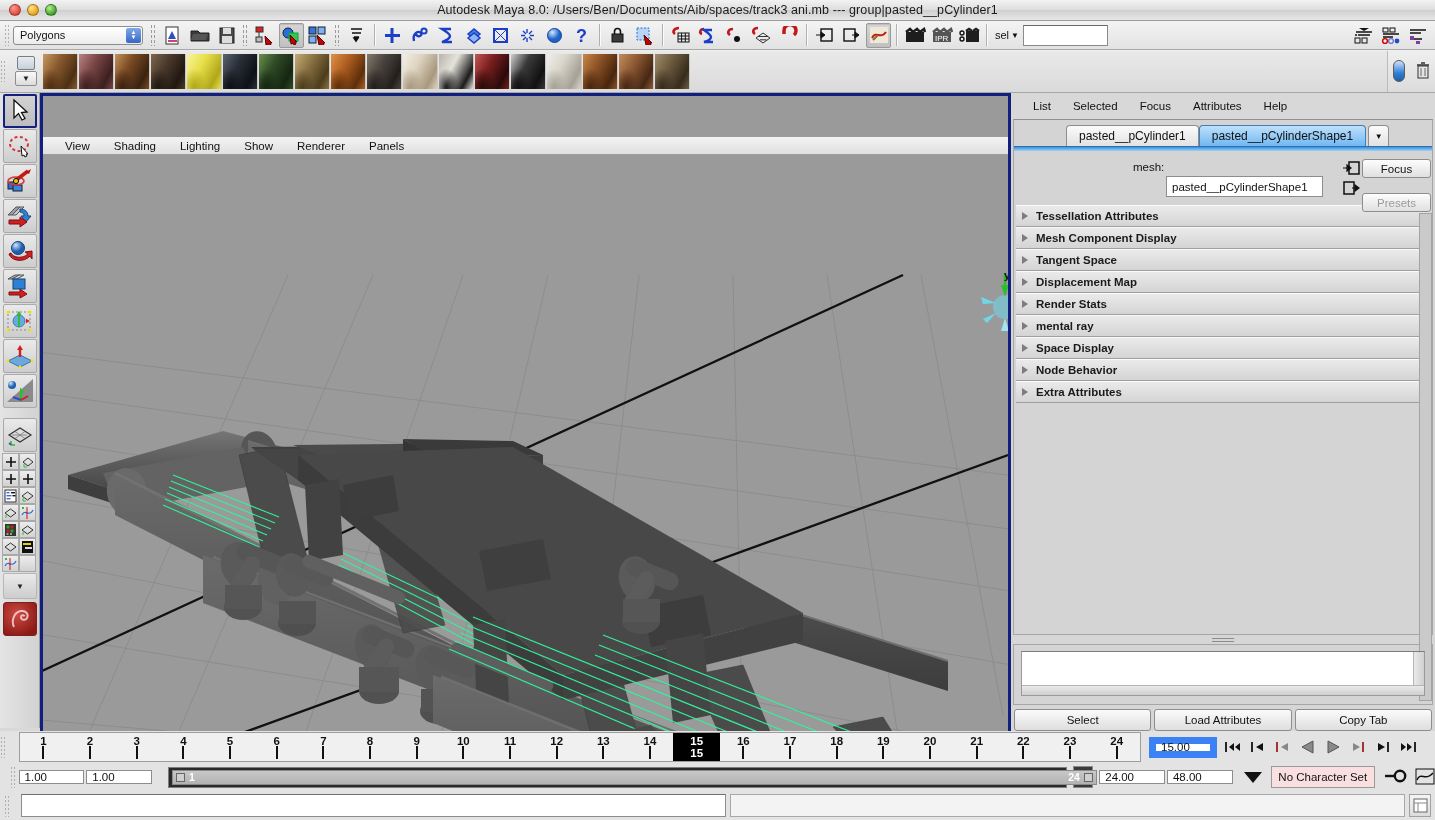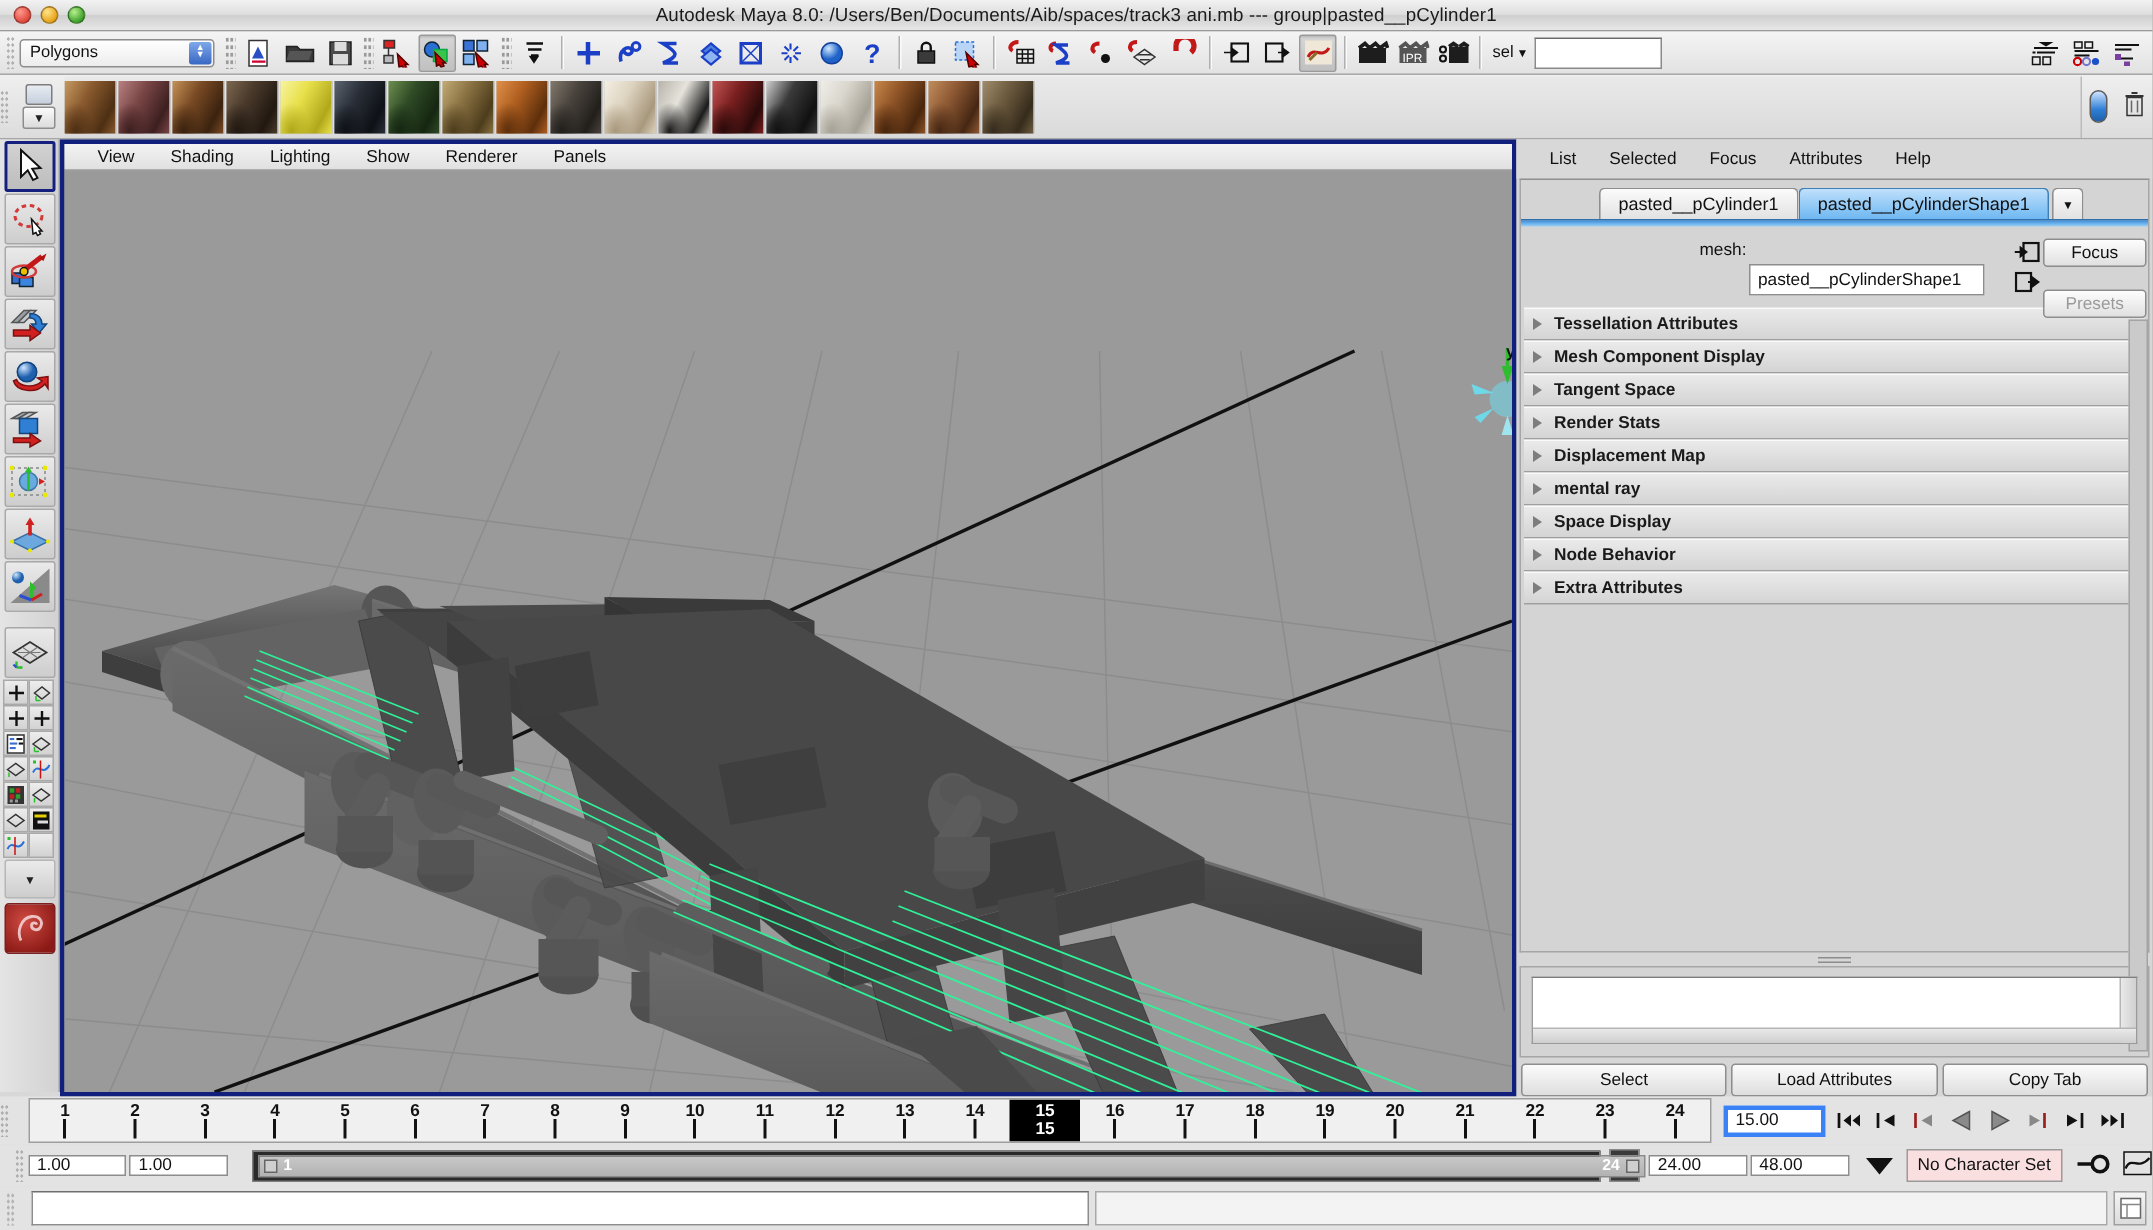--- a/index.html
+++ b/index.html
@@ -114,21 +114,21 @@
     border-radius:3px; background: radial-gradient(circle at 40% 35%, #cf4a42, #8b1a16 80%);
     display:flex; align-items:center; justify-content:center; }
 
   
   .viewport-wrap {
     position:absolute; left:40px; top:93px; width:971px; height:638px;
     border:3px solid #10207c; background:#9a9a9a;
   }
   .vp-menubar {
     height:18px; background: linear-gradient(180deg,#f3f3f3,#e0e0e0);
-    border-bottom:1px solid #9e9e9e; display:flex; align-items:center; padding-left:22px;
+    border-bottom:1px solid #9e9e9e; display:flex; align-items:center; padding-left:22px;margin-top:41px;
   }
   .vp-menu { font-size:11.5px; color:#111; margin-right:24px; }
   .vp-canvas { position:relative; width:100%; height:614px; overflow:hidden;
                background:#9a9a9a; }
   .vp-canvas svg { display:block; position:absolute; left:0; top:0; }
 
   
   .ae {
     position:absolute; left:1011px; top:93px; width:424px; height:638px;
     background:#d6d6d6; display:flex; flex-direction:column;
@@ -194,21 +194,21 @@
   }
   .ts-track { position:relative; margin-left:10px; width:1122px; height:30px;
     background:#f0f0f0; border:1px solid #9d9d9d; overflow:hidden; }
   .tickmark { position:absolute; bottom:2px; width:2px; height:13px; background:#111; }
   .ticklabel { position:absolute; top:2px; font-size:11.5px; font-weight:bold;
     color:#111; transform:translateX(-50%); }
   .current-frame { position:absolute; top:0; width:50px; height:28px; background:#000;
     display:flex; flex-direction:column; align-items:center; justify-content:center; }
   .current-frame span { color:#fff; font-size:11.5px; font-weight:bold; line-height:12px; }
   .ts-field { width:68px; height:21px; margin-left:8px; background:#fff;
-    border:3px solid #3b82f6; font-size:11.5px; color:#111;
+    border:7px solid #3b82f6; font-size:11.5px; color:#111;
     display:flex; align-items:center; padding-left:5px; }
   .playbtns { display:flex; align-items:center; margin-left:6px; gap:5px; }
   .pb { width:20px; height:20px; display:flex; align-items:center; justify-content:center; }
 
   
   .rangeslider {
     position:absolute; left:0; top:763px; width:1435px; height:28px;
     background:#e3e3e3; display:flex; align-items:center; padding-left:10px;
   }
   .num-field { width:70px; height:14px; background:#fff; border:1px solid #8d8d8d;
@@ -1011,25 +1011,25 @@
           <div class="sec">
             <span class="tri"></span>
             <span class="lbl">Mesh Component Display</span>
           </div>
           <div class="sec">
             <span class="tri"></span>
             <span class="lbl">Tangent Space</span>
           </div>
           <div class="sec">
             <span class="tri"></span>
-            <span class="lbl">Render Stats</span>
+            <span class="lbl">Displacement Map</span>
           </div>
           <div class="sec">
             <span class="tri"></span>
-            <span class="lbl">Displacement Map</span>
+            <span class="lbl">Render Stats</span>
           </div>
           <div class="sec">
             <span class="tri"></span>
             <span class="lbl">mental ray</span>
           </div>
           <div class="sec">
             <span class="tri"></span>
             <span class="lbl">Space Display</span>
           </div>
           <div class="sec">

